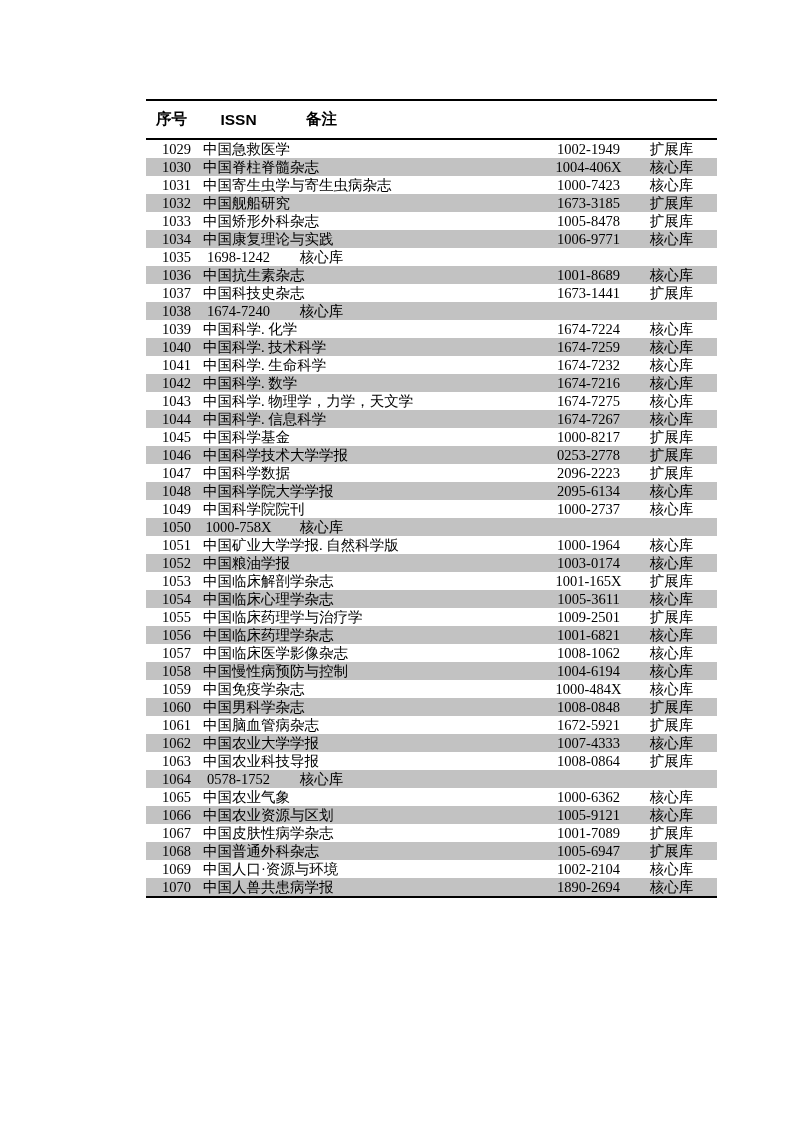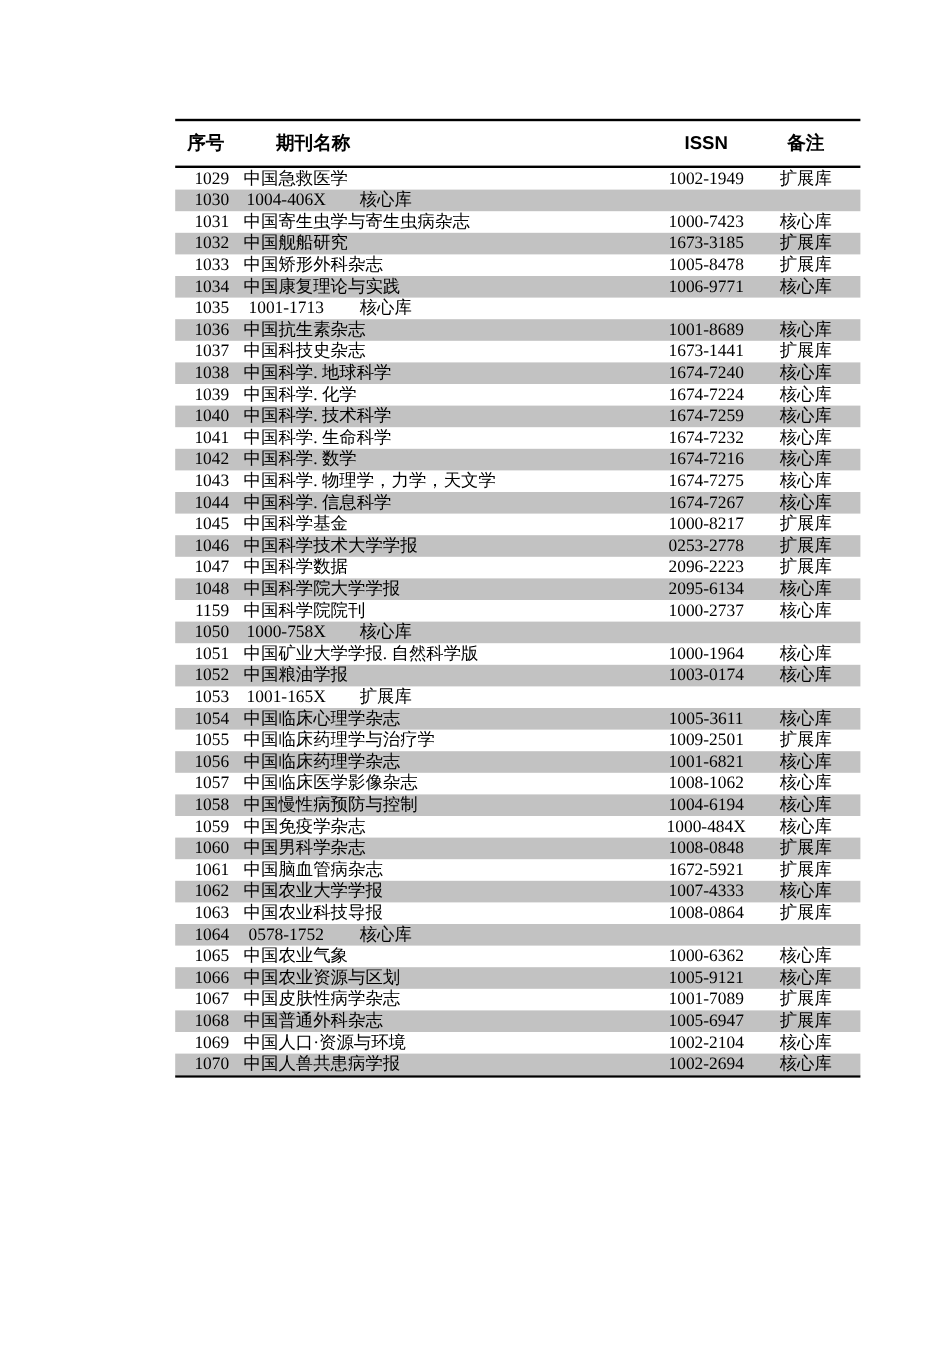--- a/index.html
+++ b/index.html
@@ -75,33 +75,33 @@
     text-align: center;
   }
 </style>
 </head>
 <body>
 
 <div class="page">
   <div class="journal-table">
     <div class="thead">
       <div class="cell c-no">序号</div>
-      <div class="cell c-name">期刊名称</div>
       <div class="cell c-issn">ISSN</div>
       <div class="cell c-note">备注</div>
     </div>
     <div class="tbody">
         <div class="trow">
     <div class="cell c-no">1029</div>
     <div class="cell c-name">中国急救医学</div>
     <div class="cell c-issn">1002-1949</div>
     <div class="cell c-note">扩展库</div>
   </div>
         <div class="trow">
     <div class="cell c-no">1030</div>
+    <div class="cell c-name">中国脊柱脊髓杂志</div>
     <div class="cell c-issn">1004-406X</div>
     <div class="cell c-note">核心库</div>
   </div>
         <div class="trow">
     <div class="cell c-no">1031</div>
     <div class="cell c-name">中国寄生虫学与寄生虫病杂志</div>
     <div class="cell c-issn">1000-7423</div>
     <div class="cell c-note">核心库</div>
   </div>
         <div class="trow">
@@ -117,38 +117,37 @@
     <div class="cell c-note">扩展库</div>
   </div>
         <div class="trow">
     <div class="cell c-no">1034</div>
     <div class="cell c-name">中国康复理论与实践</div>
     <div class="cell c-issn">1006-9771</div>
     <div class="cell c-note">核心库</div>
   </div>
         <div class="trow">
     <div class="cell c-no">1035</div>
-    <div class="cell c-issn">1001-1713</div>
+    <div class="cell c-issn">1698-1242</div>
     <div class="cell c-note">核心库</div>
   </div>
         <div class="trow">
     <div class="cell c-no">1036</div>
     <div class="cell c-name">中国抗生素杂志</div>
     <div class="cell c-issn">1001-8689</div>
     <div class="cell c-note">核心库</div>
   </div>
         <div class="trow">
     <div class="cell c-no">1037</div>
     <div class="cell c-name">中国科技史杂志</div>
     <div class="cell c-issn">1673-1441</div>
     <div class="cell c-note">扩展库</div>
   </div>
         <div class="trow">
     <div class="cell c-no">1038</div>
-    <div class="cell c-name">中国科学. 地球科学</div>
     <div class="cell c-issn">1674-7240</div>
     <div class="cell c-note">核心库</div>
   </div>
         <div class="trow">
     <div class="cell c-no">1039</div>
     <div class="cell c-name">中国科学. 化学</div>
     <div class="cell c-issn">1674-7224</div>
     <div class="cell c-note">核心库</div>
   </div>
         <div class="trow">
@@ -199,21 +198,21 @@
     <div class="cell c-issn">2096-2223</div>
     <div class="cell c-note">扩展库</div>
   </div>
         <div class="trow">
     <div class="cell c-no">1048</div>
     <div class="cell c-name">中国科学院大学学报</div>
     <div class="cell c-issn">2095-6134</div>
     <div class="cell c-note">核心库</div>
   </div>
         <div class="trow">
-    <div class="cell c-no">1159</div>
+    <div class="cell c-no">1049</div>
     <div class="cell c-name">中国科学院院刊</div>
     <div class="cell c-issn">1000-2737</div>
     <div class="cell c-note">核心库</div>
   </div>
         <div class="trow">
     <div class="cell c-no">1050</div>
     <div class="cell c-issn">1000-758X</div>
     <div class="cell c-note">核心库</div>
   </div>
         <div class="trow">
@@ -223,20 +222,21 @@
     <div class="cell c-note">核心库</div>
   </div>
         <div class="trow">
     <div class="cell c-no">1052</div>
     <div class="cell c-name">中国粮油学报</div>
     <div class="cell c-issn">1003-0174</div>
     <div class="cell c-note">核心库</div>
   </div>
         <div class="trow">
     <div class="cell c-no">1053</div>
+    <div class="cell c-name">中国临床解剖学杂志</div>
     <div class="cell c-issn">1001-165X</div>
     <div class="cell c-note">扩展库</div>
   </div>
         <div class="trow">
     <div class="cell c-no">1054</div>
     <div class="cell c-name">中国临床心理学杂志</div>
     <div class="cell c-issn">1005-3611</div>
     <div class="cell c-note">核心库</div>
   </div>
         <div class="trow">
@@ -324,18 +324,18 @@
   </div>
         <div class="trow">
     <div class="cell c-no">1069</div>
     <div class="cell c-name">中国人口·资源与环境</div>
     <div class="cell c-issn">1002-2104</div>
     <div class="cell c-note">核心库</div>
   </div>
         <div class="trow">
     <div class="cell c-no">1070</div>
     <div class="cell c-name">中国人兽共患病学报</div>
-    <div class="cell c-issn">1002-2694</div>
+    <div class="cell c-issn">1890-2694</div>
     <div class="cell c-note">核心库</div>
   </div>
       </div>
   </div>
 </div>
 
 </body></html>

